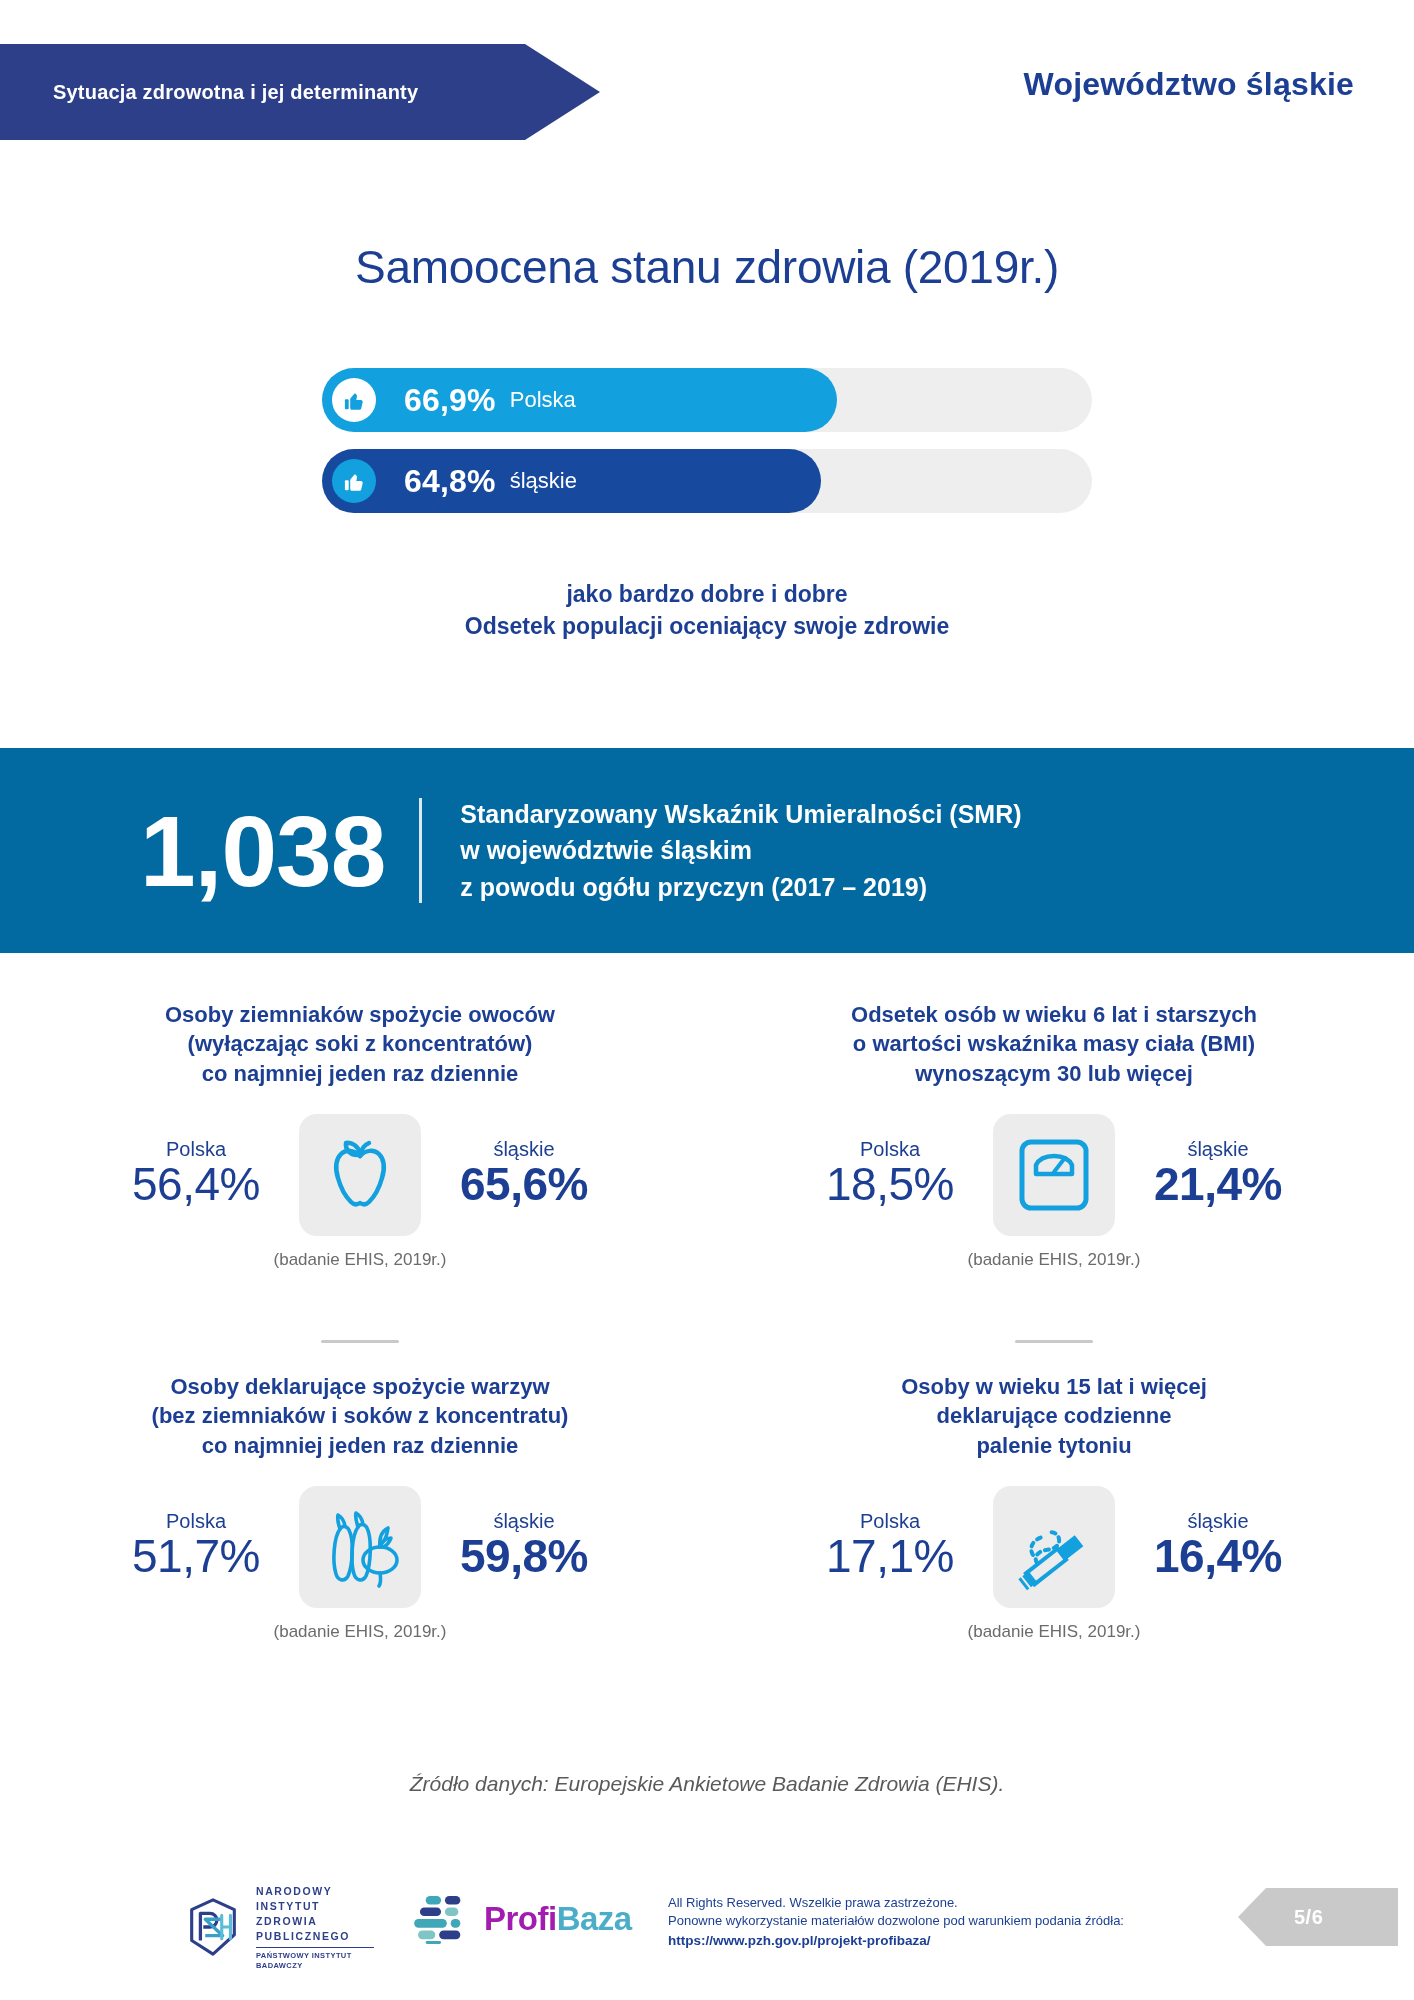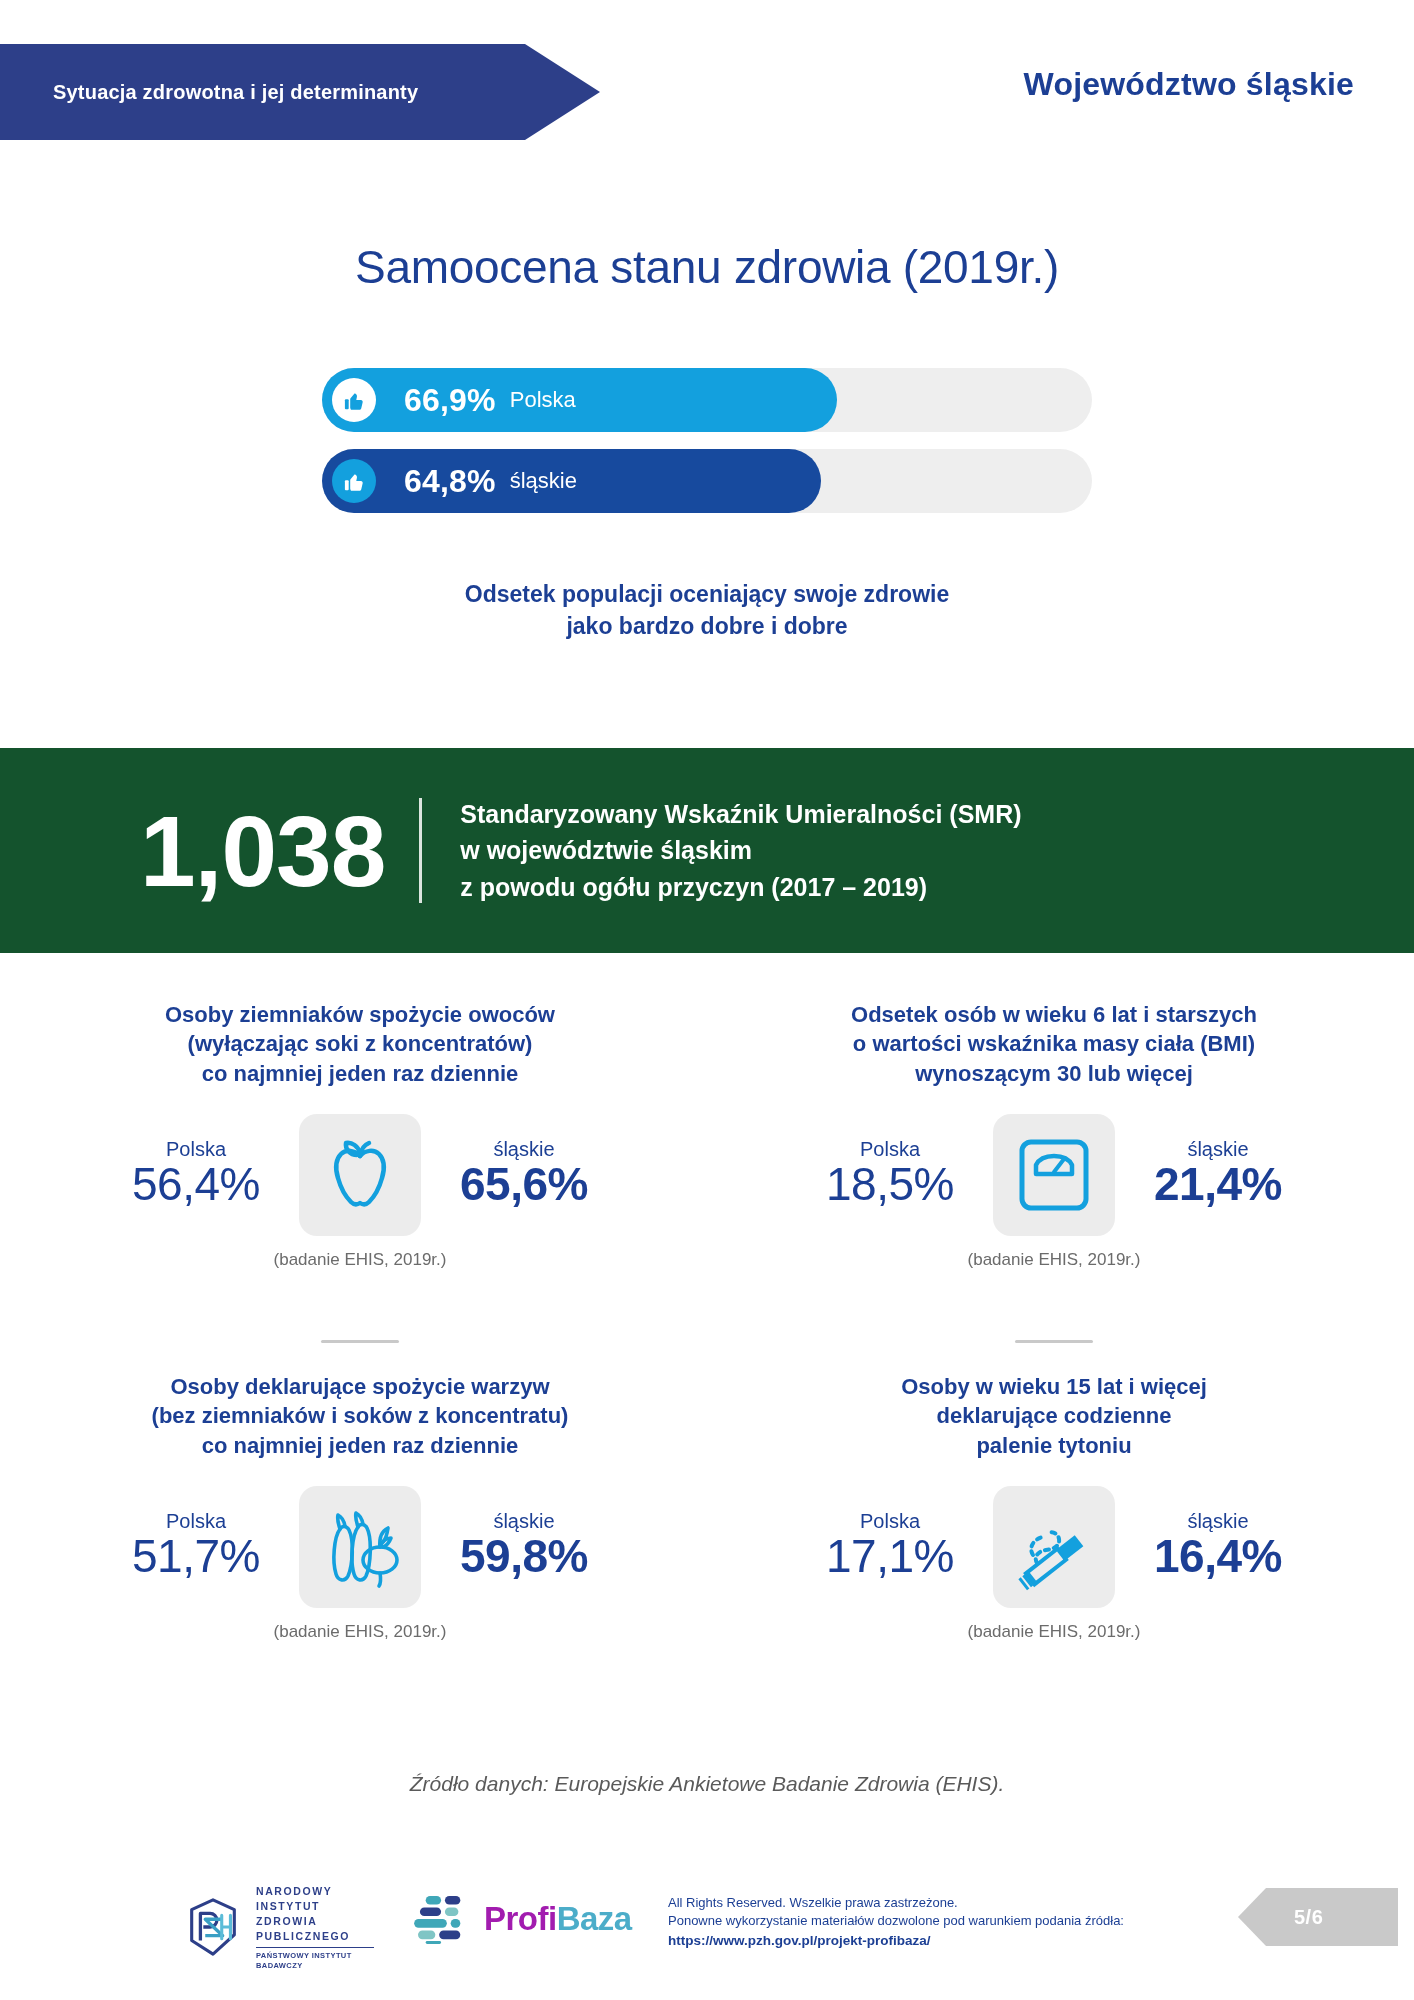--- a/index.html
+++ b/index.html
@@ -63,21 +63,21 @@
   }
 
   .bars-caption {
     position:absolute; left:0; top:578px; width:1414px; text-align:center;
     color:#1c3f94; font-size:23px; font-weight:bold; line-height:1.4;
   }
 
   
   .smr {
     position:absolute; left:0; top:748px; width:1414px; height:205px;
-    background:#14532d;
+    background:#0369a1;
     display:flex; align-items:center;
   }
   .smr-value {
     color:#ffffff; font-size:100px; font-weight:bold; letter-spacing:-1px;
     margin-left:140px; line-height:1;
   }
   .smr-divider {
     width:3px; height:105px; background:rgba(255,255,255,.85); margin:0 38px 0 34px;
   }
   .smr-text { color:#ffffff; font-size:25px; font-weight:bold; line-height:1.45; }
@@ -201,22 +201,22 @@
           </svg>
         </div>
         <div class="bar-pct">64,8%</div>
         <div class="bar-label">śląskie</div>
       </div>
     </div>
 
   </div>
 
   <div class="bars-caption">
+    <div>jako bardzo dobre i dobre</div>
     <div>Odsetek populacji  oceniający swoje zdrowie</div>
-    <div>jako bardzo dobre i dobre</div>
   </div>
 
   <div class="smr">
     <div class="smr-value">1,038</div>
     <div class="smr-divider"></div>
     <div class="smr-text">
       <div>Standaryzowany Wskaźnik Umieralności (SMR)</div>
       <div>w województwie śląskim</div>
       <div>z powodu ogółu przyczyn (2017 – 2019)</div>
     </div>

